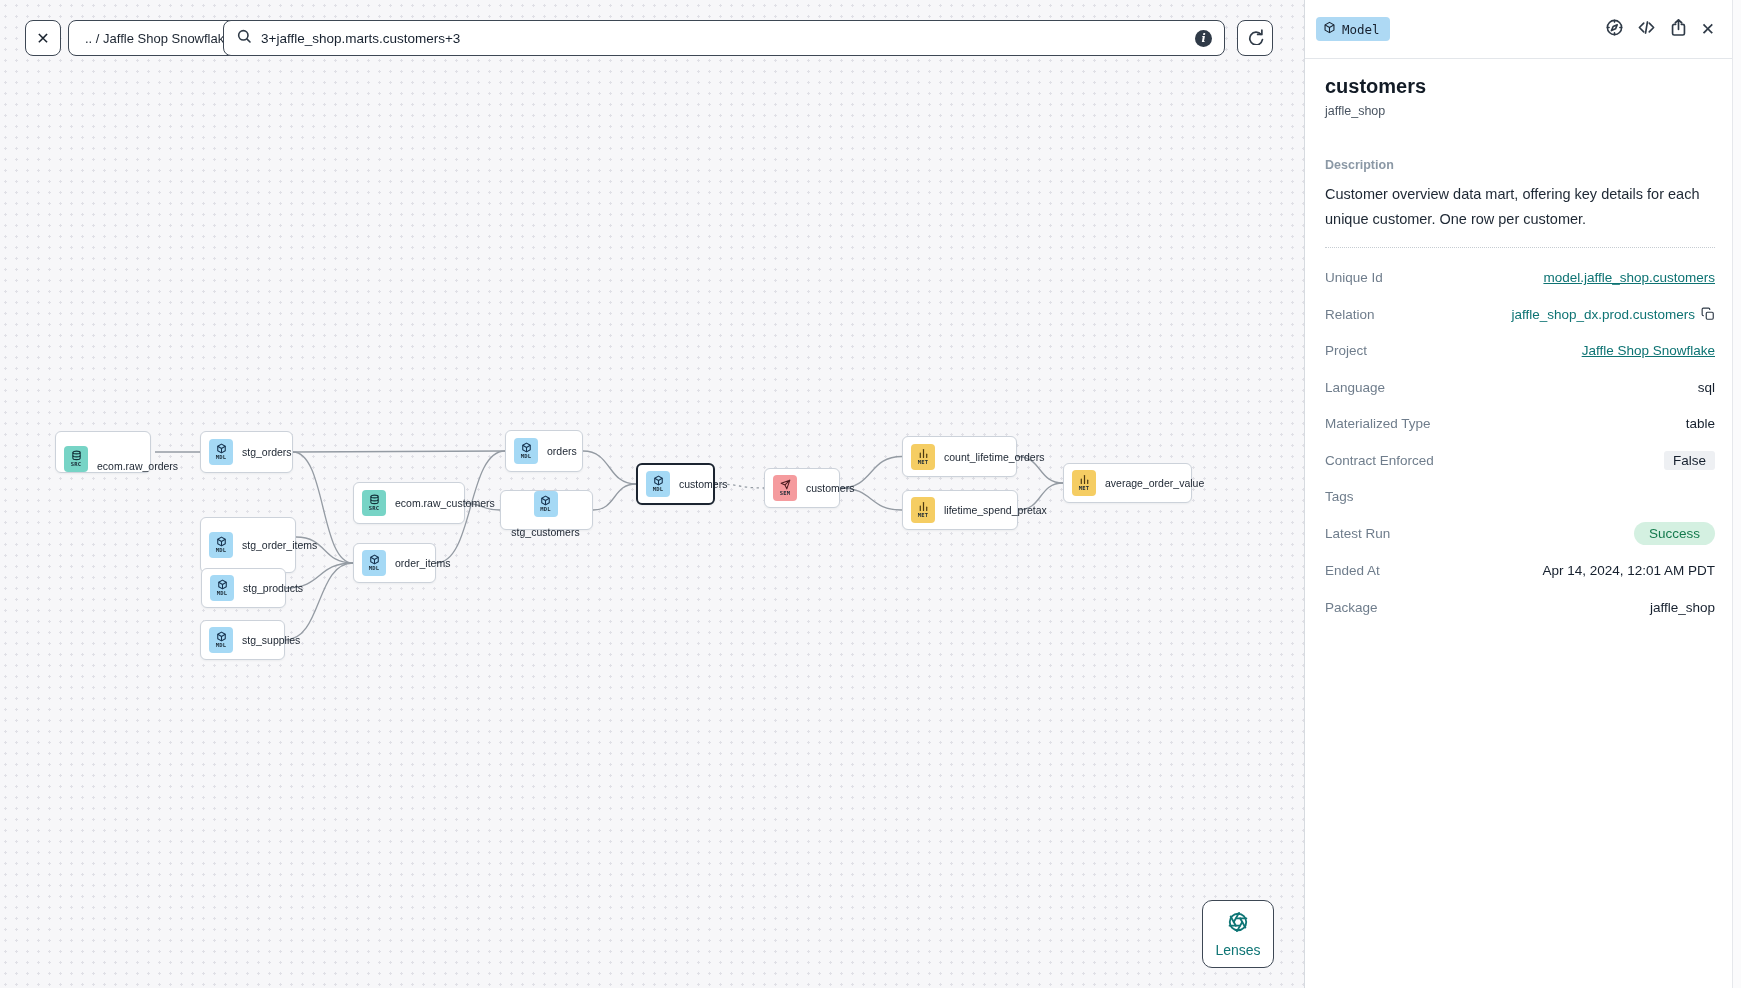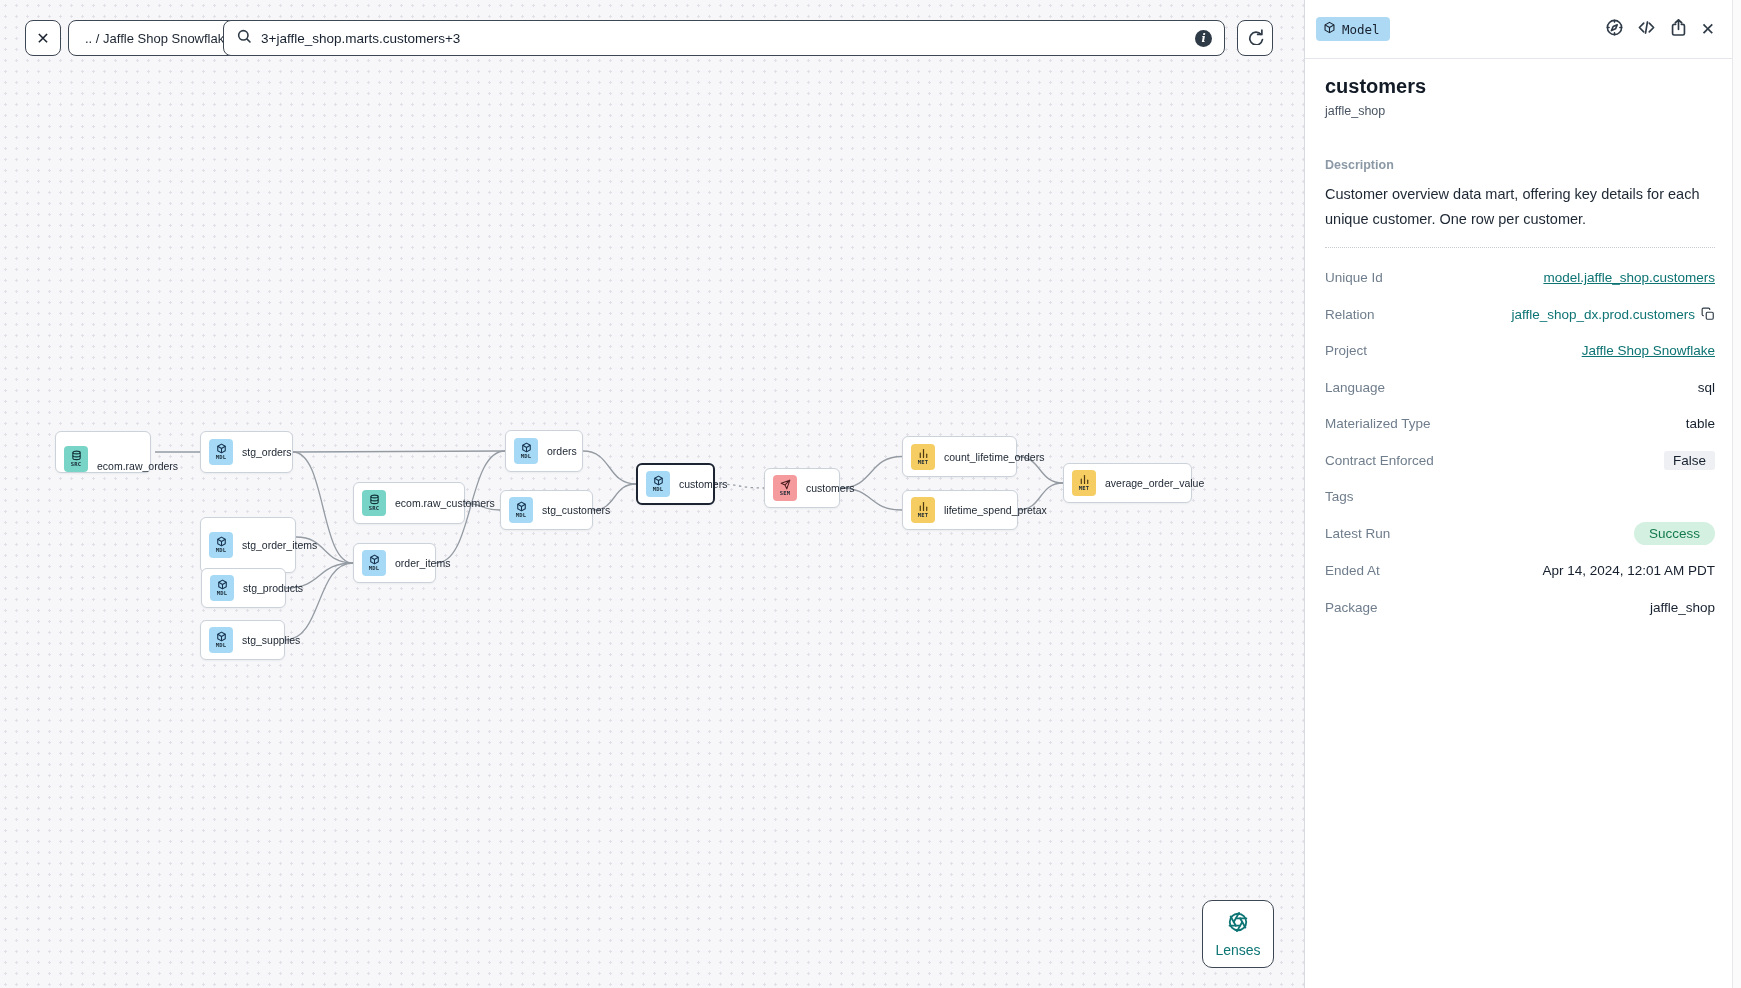--- a/index.html
+++ b/index.html
@@ -199,21 +199,21 @@
         <div class="node" style="left: 505px; top: 430px; width: 78px; height: 42px;">
           <span class="ntype" style="background:#a5d9f5">
             <svg viewBox="0 0 24 24" fill="none" stroke="#15314d" stroke-width="2.3" stroke-linejoin="round">
               <path d="M12 2.5l8.2 4.7v9.6L12 21.5l-8.2-4.7V7.2L12 2.5z"></path>
               <path d="M12 12l8.2-4.8M12 12L3.8 7.2M12 12v9.5"></path>
             </svg>
             <span class="tlabel">MDL</span>
           </span>
           <span class="nlabel">orders</span>
         </div>
-        <div class="node" style="left: 500px; top: 490px; width: 93px; height: 40px;">
+        <div class="node" style="left: 500px; top: 490px; width: 93px; height: 40px; flex-direction: column;">
           <span class="ntype" style="background:#a5d9f5">
             <svg viewBox="0 0 24 24" fill="none" stroke="#15314d" stroke-width="2.3" stroke-linejoin="round">
               <path d="M12 2.5l8.2 4.7v9.6L12 21.5l-8.2-4.7V7.2L12 2.5z"></path>
               <path d="M12 12l8.2-4.8M12 12L3.8 7.2M12 12v9.5"></path>
             </svg>
             <span class="tlabel">MDL</span>
           </span>
           <span class="nlabel">stg_customers</span>
         </div>
         <div class="node selected" style="left: 636px; top: 463px; width: 79px; height: 42px;">

